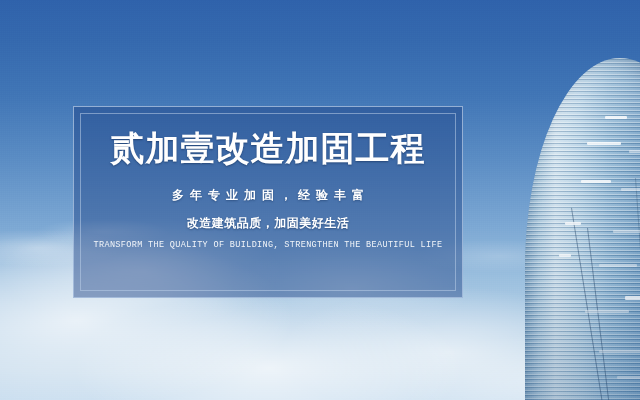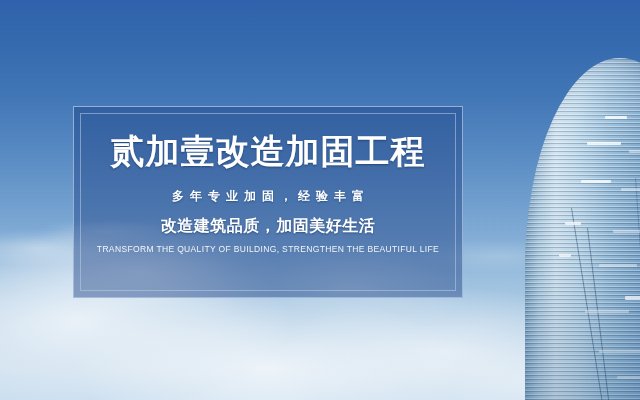--- a/index.html
+++ b/index.html
@@ -161,20 +161,21 @@
     border: 1px solid rgba(186,206,231,0.55);
     pointer-events: none;
   }
   .frame-content {
     position: absolute;
     inset: 0;
     display: flex;
     flex-direction: column;
     align-items: center;
     justify-content: flex-start;
+    font-family: Liberation Mono, monospace;
   }
 
   .headline {
     margin-top: 27px;
     font-size: 34px;
     font-weight: bold;
     color: #ffffff;
     letter-spacing: 1px;
     line-height: 1;
     text-shadow: 0 1px 2px rgba(16,42,82,0.55);
@@ -186,21 +187,21 @@
     font-weight: bold;
     color: #ffffff;
     letter-spacing: 6px;
     text-indent: 6px;
     line-height: 1;
     text-shadow: 0 1px 2px rgba(16,42,82,0.45);
     white-space: nowrap;
   }
   .tagline {
     margin-top: 16px;
-    font-size: 16px;
+    font-size: 12px;
     font-weight: bold;
     color: #ffffff;
     letter-spacing: 0.5px;
     line-height: 1;
     text-shadow: 0 1px 2px rgba(16,42,82,0.50);
     white-space: nowrap;
   }
   .tagline-en {
     margin-top: 11px;
     font-size: 8.5px;

